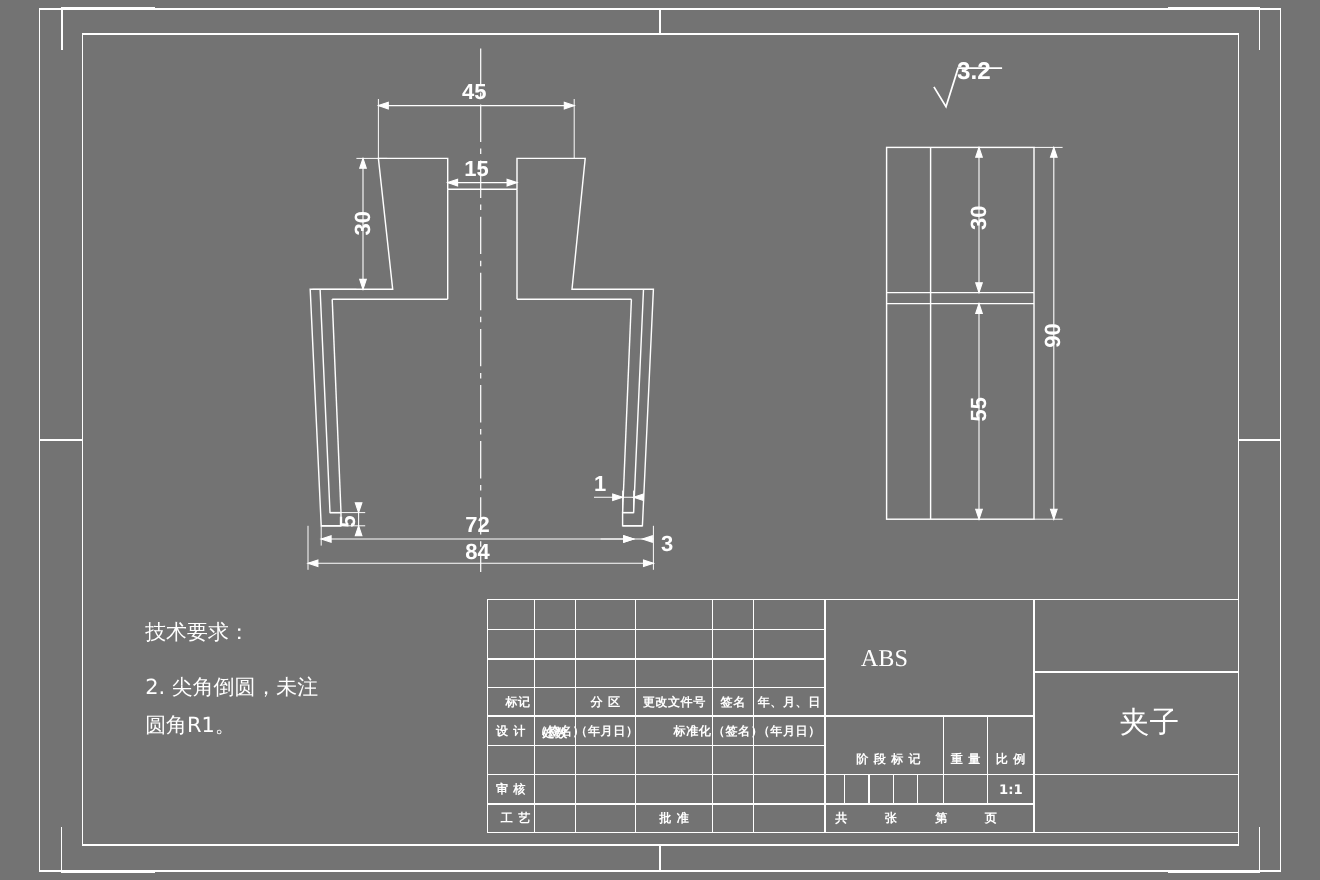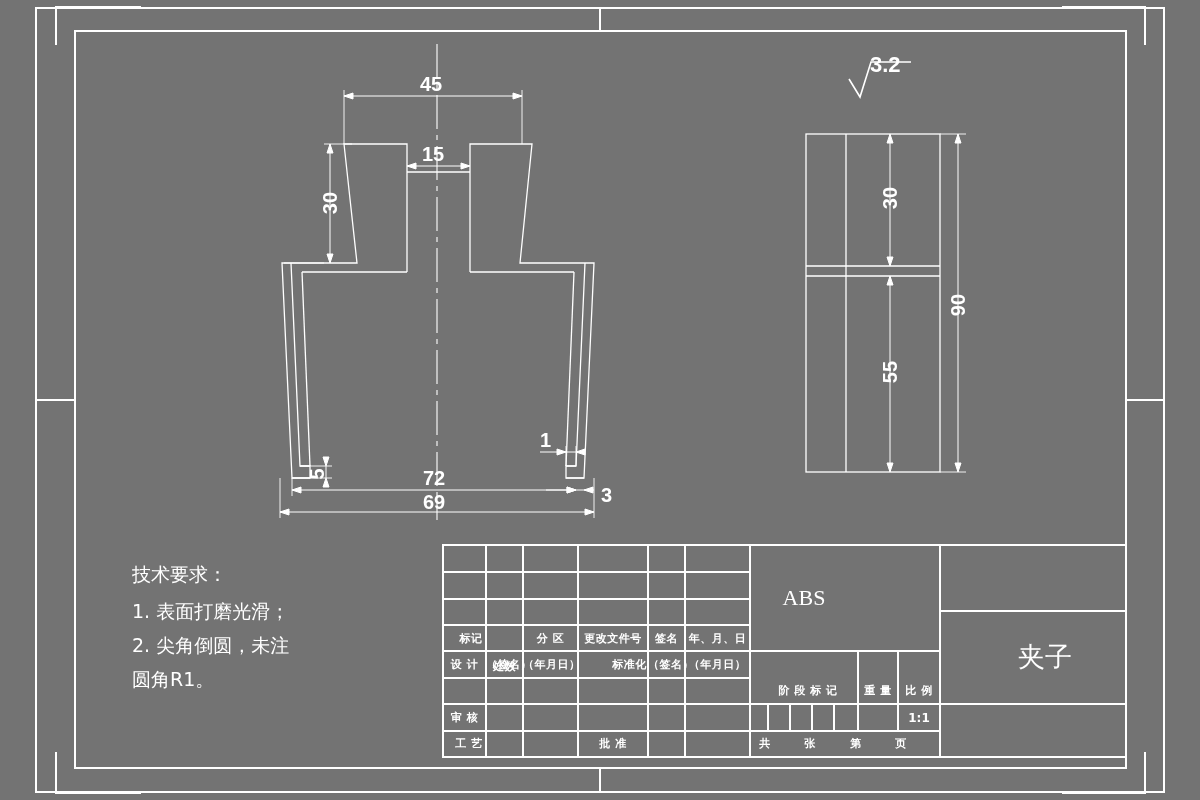--- a/index.html
+++ b/index.html
@@ -196,29 +196,28 @@
 
 <div class="lbl dim" style="left:870px;top:54px;font-size:22px;">3.2</div>
 
 <div class="lbl dim" style="left:420px;top:74px;">45</div>
 <div class="lbl dim" style="left:422px;top:144px;">15</div>
 <div class="lbl dim dimv" style="left:312px;top:193px;width:36px;text-align:center;">30</div>
 <div class="lbl dim dimv" style="left:304px;top:464px;width:26px;text-align:center;">5</div>
 <div class="lbl dim" style="left:540px;top:430px;">1</div>
 <div class="lbl dim" style="left:601px;top:485px;">3</div>
 <div class="lbl dim" style="left:423px;top:468px;">72</div>
-<div class="lbl dim" style="left:423px;top:492px;">69</div>
+<div class="lbl dim" style="left:423px;top:492px;">84</div>
 
 <div class="lbl dim dimv" style="left:872px;top:188px;width:36px;text-align:center;">30</div>
 <div class="lbl dim dimv" style="left:872px;top:362px;width:36px;text-align:center;">55</div>
 <div class="lbl dim dimv" style="left:940px;top:295px;width:36px;text-align:center;">90</div>
 
 <div style="position:absolute;left:132px;top:562px;">
-  <div class="tech" style="margin-bottom:11px;">技术要求：</div>
-  <div class="tech" style="margin-bottom:8px;">1. 表面打磨光滑；</div>
+  <div class="tech" style="margin-bottom:24px;">技术要求：</div>
   <div class="tech" style="margin-bottom:8px;">2. 尖角倒圆，未注</div>
   <div class="tech">圆角R1。</div>
 </div>
 
 <div class="lbl tb ctr" style="left:443px;top:633px;width:56px;">标记</div>
 <div class="lbl tb ctr" style="left:486px;top:633px;width:37px;margin-top:28px;">处数</div>
 <div class="lbl tb ctr" style="left:523px;top:633px;width:55px;">分 区</div>
 <div class="lbl tb ctr" style="left:578px;top:633px;width:70px;">更改文件号</div>
 <div class="lbl tb ctr" style="left:648px;top:633px;width:37px;">签名</div>
 <div class="lbl tb ctr" style="left:685px;top:633px;width:65px;">年、月、日</div>

